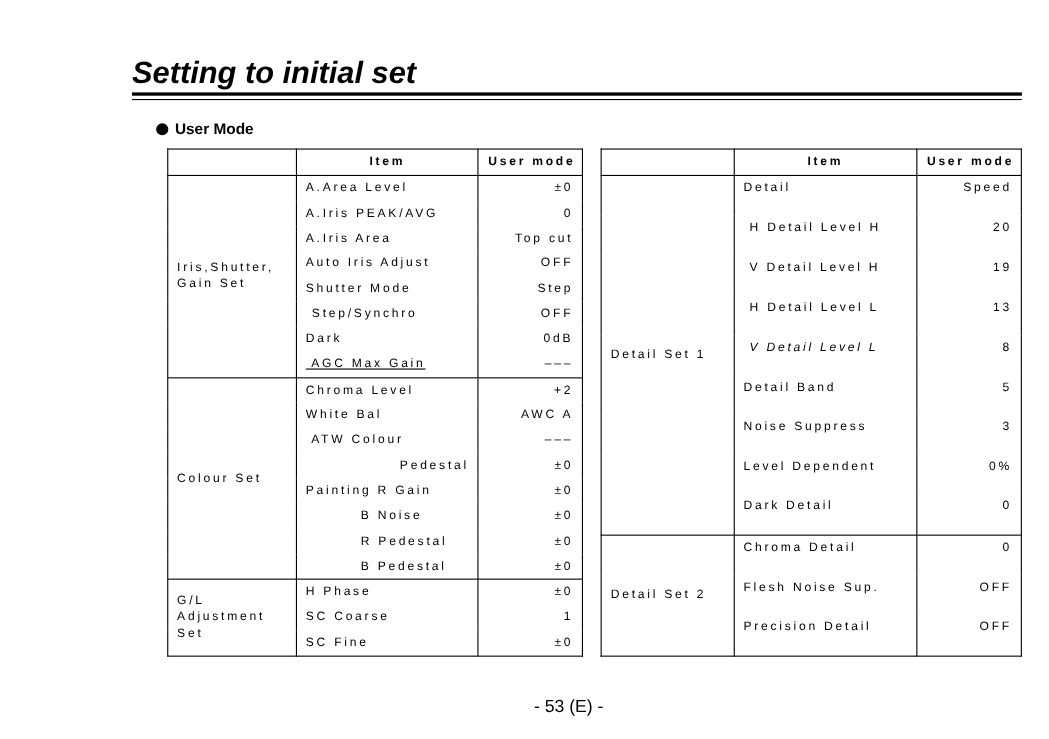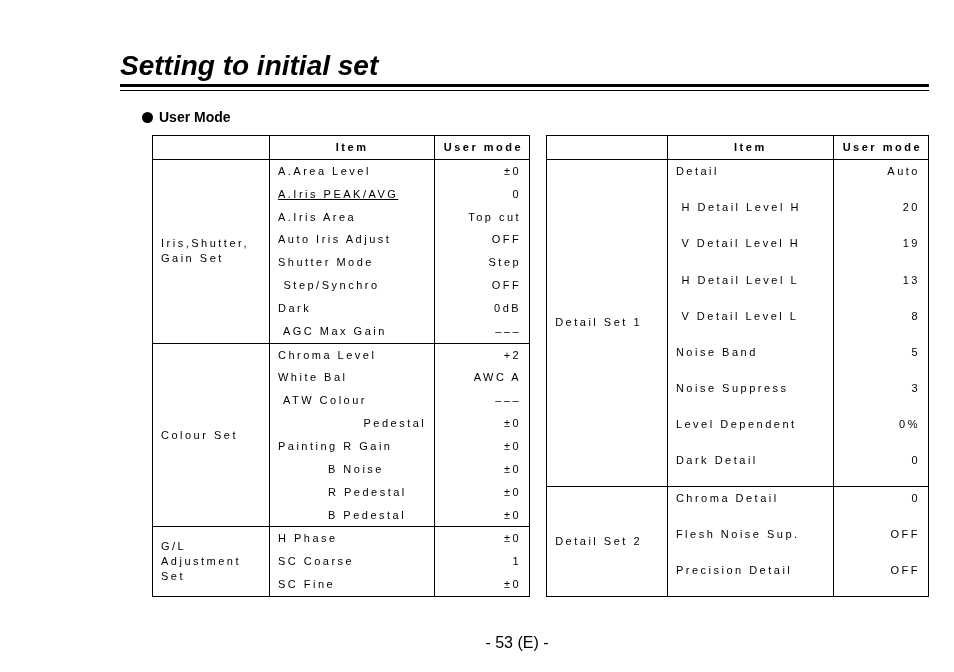--- a/index.html
+++ b/index.html
@@ -107,21 +107,21 @@
         </tr>
       </thead>
       <tbody id="t1-body">
           <tr>
             <td class="col-cat vc" rowspan="8">Iris,Shutter,
 Gain Set</td>
             <td class="col-item" style="border-bottom: none;">A.Area Level</td>
             <td class="col-val" style="border-bottom: none;">±0</td>
           </tr>
           <tr>
-            <td class="col-item" style="border-bottom: none; border-top: none; text-decoration: underline;">A.Iris PEAK/AVG</td>
+            <td class="col-item" style="border-bottom: none; border-top: none;">A.Iris PEAK/AVG</td>
             <td class="col-val" style="border-bottom: none; border-top: none;">0</td>
           </tr>
           <tr>
             <td class="col-item" style="border-bottom: none; border-top: none;">A.Iris Area</td>
             <td class="col-val" style="border-bottom: none; border-top: none;">Top cut</td>
           </tr>
           <tr>
             <td class="col-item" style="border-bottom: none; border-top: none;">Auto Iris Adjust</td>
             <td class="col-val" style="border-bottom: none; border-top: none;">OFF</td>
           </tr>
@@ -131,21 +131,21 @@
           </tr>
           <tr>
             <td class="col-item" style="border-bottom: none; border-top: none;"> Step/Synchro</td>
             <td class="col-val" style="border-bottom: none; border-top: none;">OFF</td>
           </tr>
           <tr>
             <td class="col-item" style="border-bottom: none; border-top: none;">Dark</td>
             <td class="col-val" style="border-bottom: none; border-top: none;">0dB</td>
           </tr>
           <tr>
-            <td class="col-item" style="border-top: none;"> AGC Max Gain</td>
+            <td class="col-item" style="border-top: none; text-decoration: underline;"> AGC Max Gain</td>
             <td class="col-val" style="border-top: none;">–––</td>
           </tr>
           <tr>
             <td class="col-cat vc" rowspan="8">Colour Set</td>
             <td class="col-item" style="border-bottom: none;">Chroma Level</td>
             <td class="col-val" style="border-bottom: none;">+2</td>
           </tr>
           <tr>
             <td class="col-item" style="border-bottom: none; border-top: none;">White Bal</td>
             <td class="col-val" style="border-bottom: none; border-top: none;">AWC A</td>
@@ -197,40 +197,40 @@
         <tr>
           <th class="col-cat"></th>
           <th class="col-item">Item</th>
           <th class="col-val">User mode</th>
         </tr>
       </thead>
       <tbody id="t2-body">
           <tr>
             <td class="col-cat vc" rowspan="9">Detail Set 1</td>
             <td class="col-item" style="border-bottom: none;">Detail</td>
-            <td class="col-val" style="border-bottom: none;">Auto</td>
+            <td class="col-val" style="border-bottom: none;">Speed</td>
           </tr>
           <tr>
             <td class="col-item" style="border-bottom: none; border-top: none;"> H Detail Level H</td>
             <td class="col-val" style="border-bottom: none; border-top: none;">20</td>
           </tr>
           <tr>
             <td class="col-item" style="border-bottom: none; border-top: none;"> V Detail Level H</td>
             <td class="col-val" style="border-bottom: none; border-top: none;">19</td>
           </tr>
           <tr>
             <td class="col-item" style="border-bottom: none; border-top: none;"> H Detail Level L</td>
             <td class="col-val" style="border-bottom: none; border-top: none;">13</td>
           </tr>
           <tr>
-            <td class="col-item" style="border-bottom: none; border-top: none;"> V Detail Level L</td>
+            <td class="col-item" style="border-bottom: none; border-top: none; font-style: italic;"> V Detail Level L</td>
             <td class="col-val" style="border-bottom: none; border-top: none;">8</td>
           </tr>
           <tr>
-            <td class="col-item" style="border-bottom: none; border-top: none;">Noise Band</td>
+            <td class="col-item" style="border-bottom: none; border-top: none;">Detail Band</td>
             <td class="col-val" style="border-bottom: none; border-top: none;">5</td>
           </tr>
           <tr>
             <td class="col-item" style="border-bottom: none; border-top: none;">Noise Suppress</td>
             <td class="col-val" style="border-bottom: none; border-top: none;">3</td>
           </tr>
           <tr>
             <td class="col-item" style="border-bottom: none; border-top: none;">Level Dependent</td>
             <td class="col-val" style="border-bottom: none; border-top: none;">0%</td>
           </tr>

